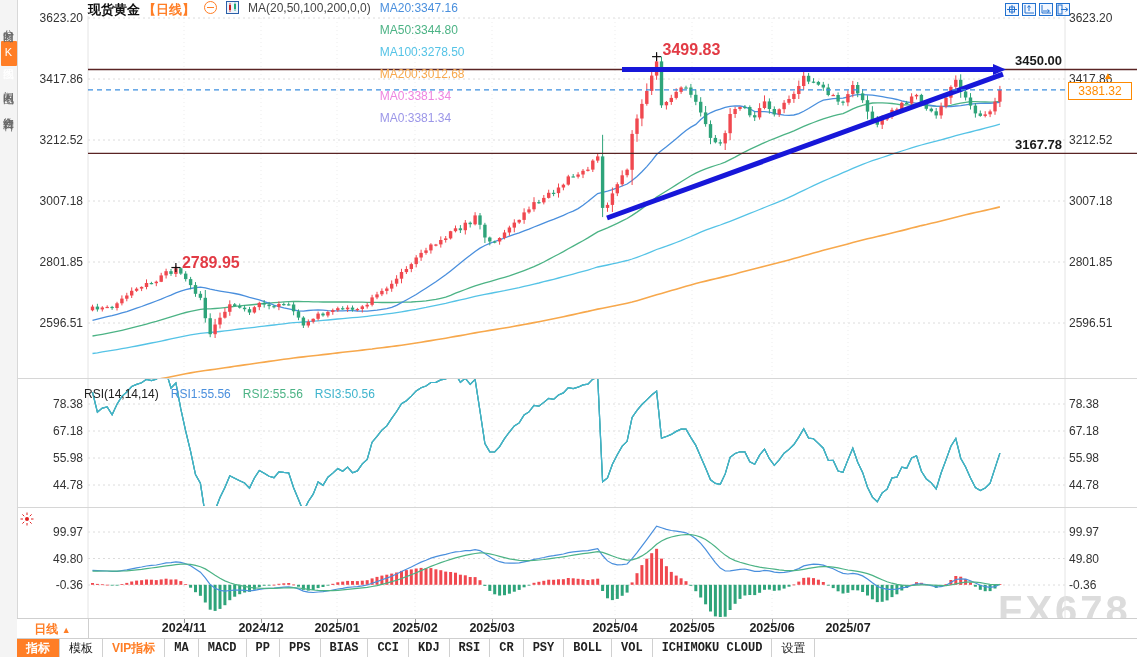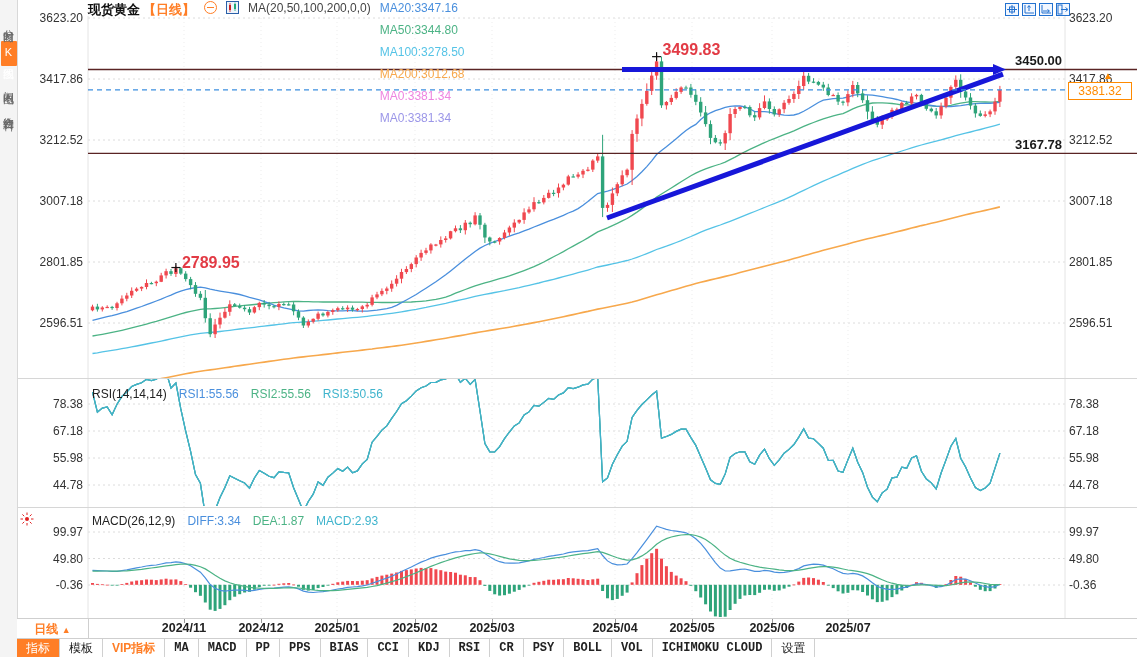--- a/index.html
+++ b/index.html
@@ -38,31 +38,32 @@
   #period-cell{position:absolute;left:0;top:0;width:71px;height:20px;border-right:1px solid #cfcfcf;
                color:#ff7e26;font-weight:bold;line-height:20px;text-align:center;cursor:pointer;}
   .date-lab{position:absolute;top:2px;width:70px;margin-left:-35px;text-align:center;color:#222;font-weight:bold;font-size:12.5px;}
   .date-tick{position:absolute;top:0;width:1px;height:4px;background:#999;}
   
   #toolbar{left:17px;top:638px;width:1120px;height:19px;background:#fff;border-top:1px solid #cfcfcf;
            display:flex;align-items:stretch;z-index:5;}
   .tb-btn{border-right:1px solid #d0d0d0;padding:0 9px;line-height:18px;color:#222;cursor:pointer;white-space:nowrap;}
   .tb-btn.en{font-family:"Liberation Mono","DejaVu Sans Mono",monospace;font-weight:bold;font-size:12px;}
   .tb-btn.cn{font-size:12px;}
-  .tb-btn.active{background:#ff7e26;color:#fff;font-weight:normal;}
+  .tb-btn.active{background:#ff7e26;color:#fff;font-weight:bold;}
   .tb-btn.vip{color:#ff7e26;font-weight:bold;}
   #watermark{left:998px;top:588px;font-size:40px;font-weight:bold;color:#dcdcdc;letter-spacing:3px;z-index:1;}
   #chart-svg{left:0;top:0;z-index:2;}
   .sep{background:#d6d6d6;z-index:3;}
 </style>
 </head>
 <body>
 
 <div id="app">
 
+  <div id="watermark" class="abs">FX678</div>
 
   <svg id="chart-svg" class="abs" width="1137" height="657">
       <defs>
         <clipPath id="cm">
           <rect x="88" y="17" width="977" height="361"></rect>
         </clipPath>
         <clipPath id="cr">
           <rect x="88" y="379" width="977" height="127"></rect>
         </clipPath>
         <clipPath id="cx">
@@ -730,21 +731,21 @@
           <rect x="0.5" y="0.5" width="13" height="12" fill="#f2f7ff" stroke="#2271cf"></rect>
           <rect x="2" y="2" width="4" height="9" fill="none" stroke="#2271cf"></rect>
           <line x1="5" y1="6.5" x2="11" y2="6.5" stroke="#2271cf"></line>
           <path d="M9.5 4.5 L12 6.5 L9.5 8.5" fill="none" stroke="#2271cf"></path>
         </svg></span>
     </div>
 
   <div class="abs sep" style="left:17px;top:378px;width:1120px;height:1px;"></div>
   <div class="abs sep" style="left:17px;top:507px;width:1120px;height:1px;"></div>
 
-  <div class="abs pane-hdr" style="left:92px;top:387px;">
+  <div class="abs pane-hdr" style="left:84px;top:387px;">
     <span class="t">RSI(14,14,14)</span>
     <span id="rsi-readouts" style="display:flex;gap:12px;">
         <span style="color: rgb(74, 143, 221);">RSI1:55.56</span>
         <span style="color: rgb(76, 179, 133);">RSI2:55.56</span>
         <span style="color: rgb(63, 180, 205);">RSI3:50.56</span>
       </span>
   </div>
 
   <div class="abs" style="left:20px;top:512px;line-height:0;z-index:4;">
     <svg width="14" height="14" viewBox="0 0 14 14">
@@ -753,28 +754,20 @@
         <line x1="7" y1="0.5" x2="7" y2="3"></line>
           <line x1="7" y1="11" x2="7" y2="13.5"></line>
         <line x1="0.5" y1="7" x2="3" y2="7"></line>
           <line x1="11" y1="7" x2="13.5" y2="7"></line>
         <line x1="2.4" y1="2.4" x2="4.2" y2="4.2"></line>
           <line x1="9.8" y1="9.8" x2="11.6" y2="11.6"></line>
         <line x1="11.6" y1="2.4" x2="9.8" y2="4.2"></line>
           <line x1="4.2" y1="9.8" x2="2.4" y2="11.6"></line>
       </g>
     </svg>
-  </div>
-  <div class="abs pane-hdr" style="left:92px;top:514px;">
-    <span class="t">MACD(26,12,9)</span>
-    <span id="macd-readouts" style="display:flex;gap:12px;">
-        <span style="color: rgb(74, 143, 221);">DIFF:3.34</span>
-        <span style="color: rgb(76, 179, 133);">DEA:1.87</span>
-        <span style="color: rgb(63, 180, 205);">MACD:2.93</span>
-      </span>
   </div>
 
   <div class="abs ann-red" id="ann-high" style="left: 662.575px; top: 40.6493px;">3499.83</div>
   <div class="abs ann-red" id="ann-low" style="left: 181.885px; top: 253.532px;">2789.95</div>
   <div class="abs lvl-lab" id="lvl-res" style="text-align: right; width: 70px; left: 992px; top: 53.4522px;">3450.00</div>
   <div class="abs lvl-lab" id="lvl-sup" style="text-align: right; width: 70px; left: 992px; top: 137.291px;">3167.78</div>
   <div class="abs" id="badge-arrow" style="left: 1103px; top: 70.8549px;">▲</div>
   <div class="abs" id="price-badge" style="top: 81.8549px;">3381.32</div>
 
   <div id="axis-labels">

